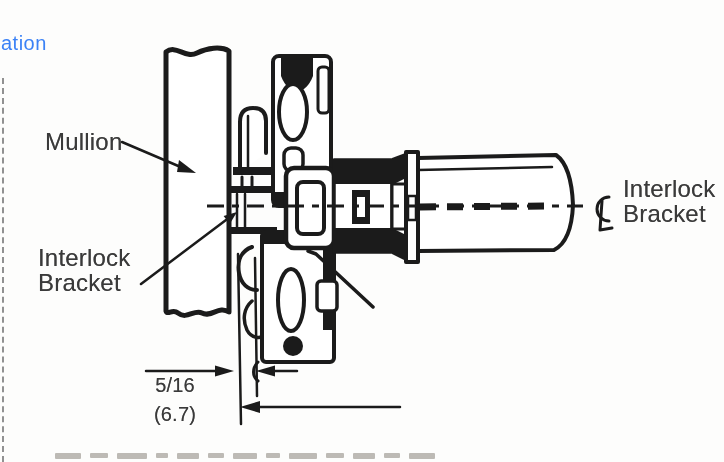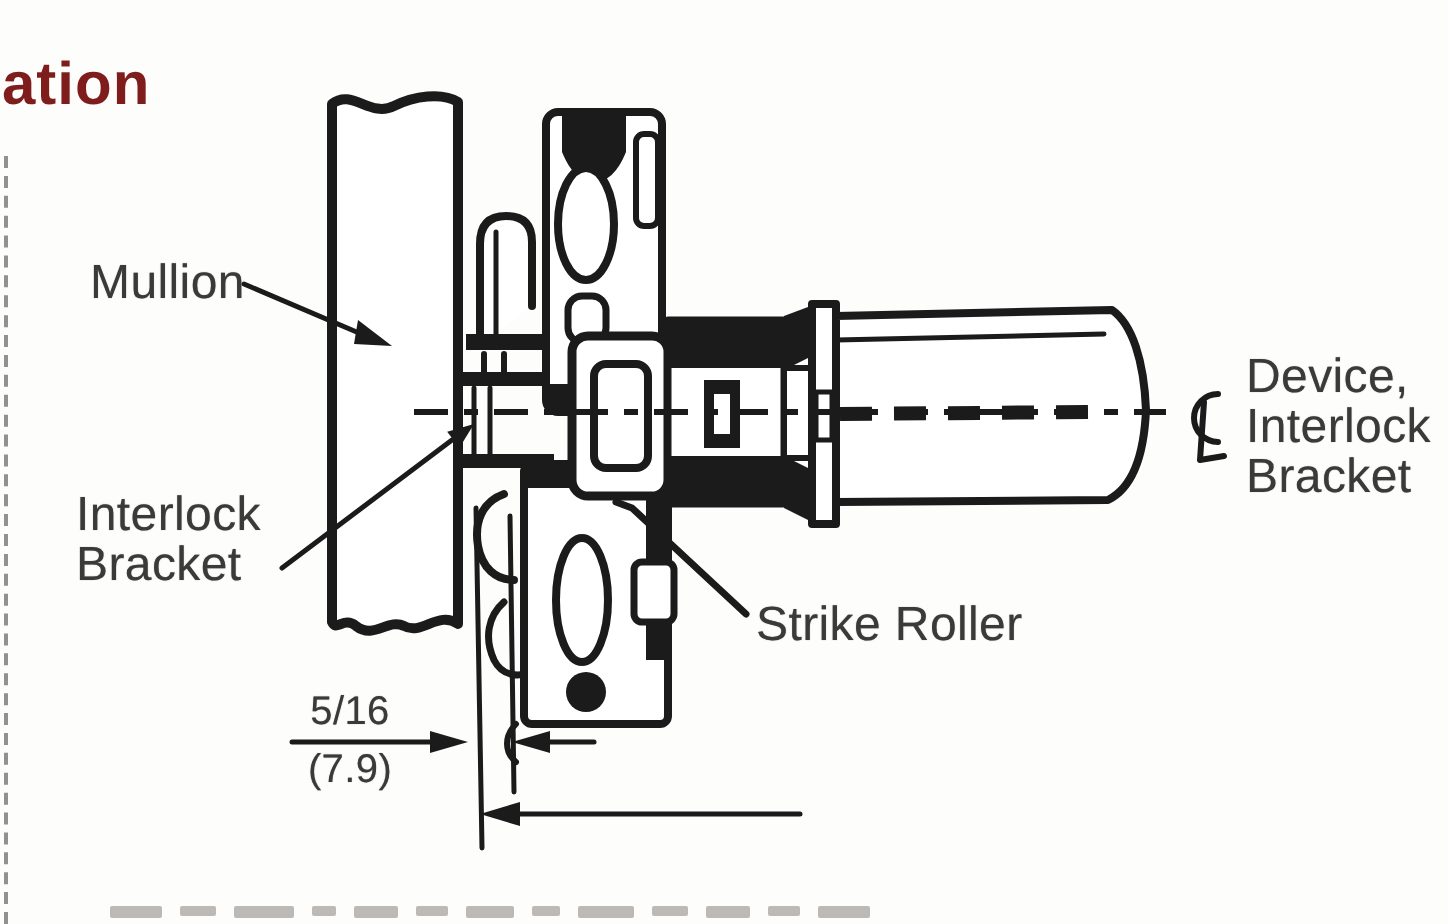--- a/index.html
+++ b/index.html
@@ -8,32 +8,33 @@
     background:#fdfdfc;
     font-family:"Liberation Sans", sans-serif;
   }
   .page{position:absolute;inset:0;}
   .margin-guide{
     position:absolute;left:2px;top:78px;bottom:0;width:0;
     border-left:2px dashed #6e6e6e;opacity:.75;
   }
   .heading{
     position:absolute;left:1px;top:28px;
-    font-size:30px;font-weight:700;color:#7f1d1d;letter-spacing:.5px;
+    font-size:20px;font-weight:400;color:#3b82f6;letter-spacing:.5px;
     line-height:30px;
   }
   .lbl{
     position:absolute;color:#3a3a3a;font-size:24px;line-height:25px;
     letter-spacing:.2px;white-space:nowrap;
     text-shadow:0 0 .5px rgba(70,70,70,.65);
   }
   .dim{
     position:absolute;color:#3a3a3a;font-size:20px;width:64px;
     text-align:center;letter-spacing:.2px;
     text-shadow:0 0 .5px rgba(70,70,70,.65);
+    margin-top:29px;
   }
   svg.art{position:absolute;left:0;top:0;}
   .remnants{position:absolute;left:55px;top:453px;height:8px;width:400px;
     display:flex;gap:9px;align-items:flex-start;}
   .remnants span{display:block;background:#bdbab5;border-radius:1px;}
 </style>
 </head>
 <body>
 
 <div class="page">
@@ -143,31 +144,29 @@
     </g>
   </svg>
 
   <div class="lbl" style="left:45px;top:129px;">Mullion</div>
 
   <div class="lbl" style="left:38px;top:245px;">
     <div>Interlock</div>
     <div>Bracket</div>
   </div>
 
-  <div class="lbl" style="left:378px;top:300px;">Strike Roller</div>
 
 
   <div class="lbl" style="left:623px;top:176px;">
-    <div>Device,</div>
     <div>Interlock</div>
     <div>Bracket</div>
   </div>
 
   <div class="dim" style="left:143px;top:345px;">5/16</div>
-  <div class="dim" style="left:143px;top:374px;">(7.9)</div>
+  <div class="dim" style="left:143px;top:374px;">(6.7)</div>
 
   <div class="remnants">
     <span style="width:26px;height:6px;"></span>
     <span style="width:18px;height:5px;"></span>
     <span style="width:30px;height:6px;"></span>
     <span style="width:12px;height:5px;"></span>
     <span style="width:22px;height:6px;"></span>
     <span style="width:16px;height:5px;"></span>
     <span style="width:24px;height:6px;"></span>
     <span style="width:14px;height:5px;"></span>

